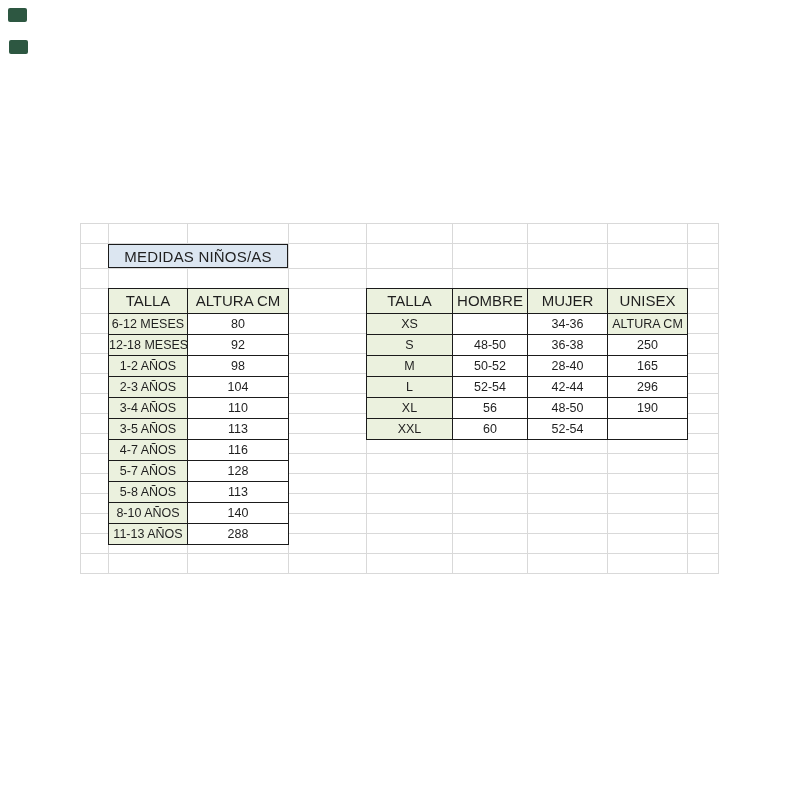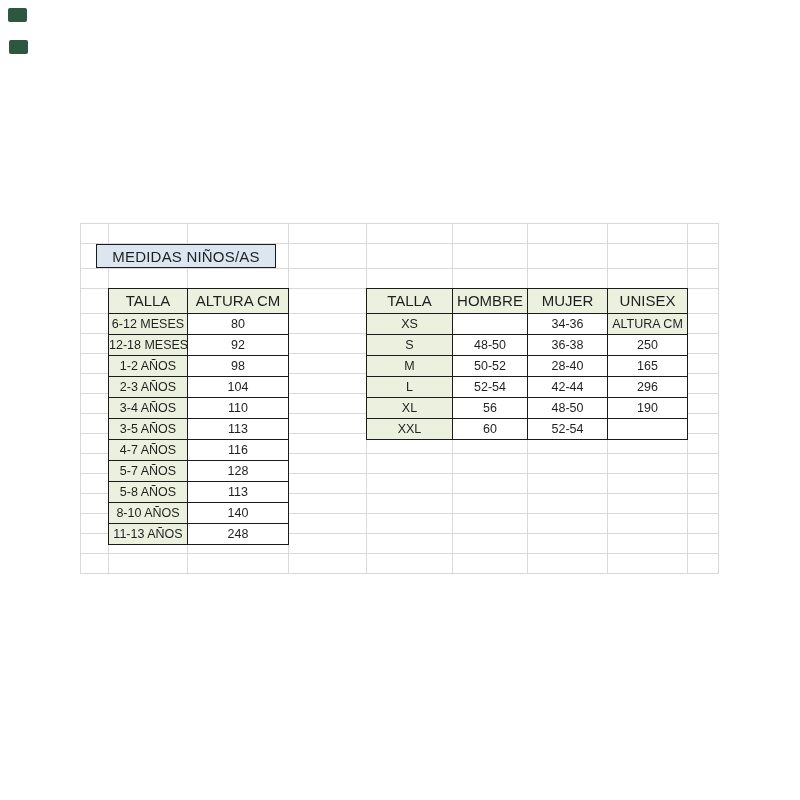--- a/index.html
+++ b/index.html
@@ -19,21 +19,21 @@
   .mark-1{left:8px;top:8px;}
   .mark-2{left:9px;top:40px;}
 
   
   .title-box{
     position:absolute;height:22px;border:1px solid var(--border,#1b1b1b);
     background:var(--title_bg,#dce6f1);
     display:flex;align-items:center;justify-content:center;
     font-size:15px;letter-spacing:0.2px;
   }
-  .ninos-title{left:96px;top:244px;width:178px;}
+  .ninos-title{left:108px;top:244px;width:178px;}
   .adultos-title{left:366px;top:244px;width:319px;}
 
   
   .tbl{position:absolute;border-collapse:collapse;table-layout:fixed;}
   .tbl th,.tbl td{
     border:1px solid var(--border,#1b1b1b);
     padding:0;text-align:center;vertical-align:middle;
     font-weight:normal;font-size:12.5px;
     height:20px;line-height:20px;overflow:hidden;white-space:nowrap;
     background:#ffffff;
@@ -135,21 +135,21 @@
       <tr>
         <td class="c-green">5-8 AÑOS</td>
         <td>113</td>
       </tr>
       <tr>
         <td class="c-green">8-10 AÑOS</td>
         <td>140</td>
       </tr>
       <tr>
         <td class="c-green">11-13 AÑOS</td>
-        <td>248</td>
+        <td>288</td>
       </tr>
     </tbody>
   </table>
 
   <table class="tbl adultos">
     <colgroup>
         <col style="width:86px">
         <col style="width:75px">
         <col style="width:80px">
         <col style="width:80px">

